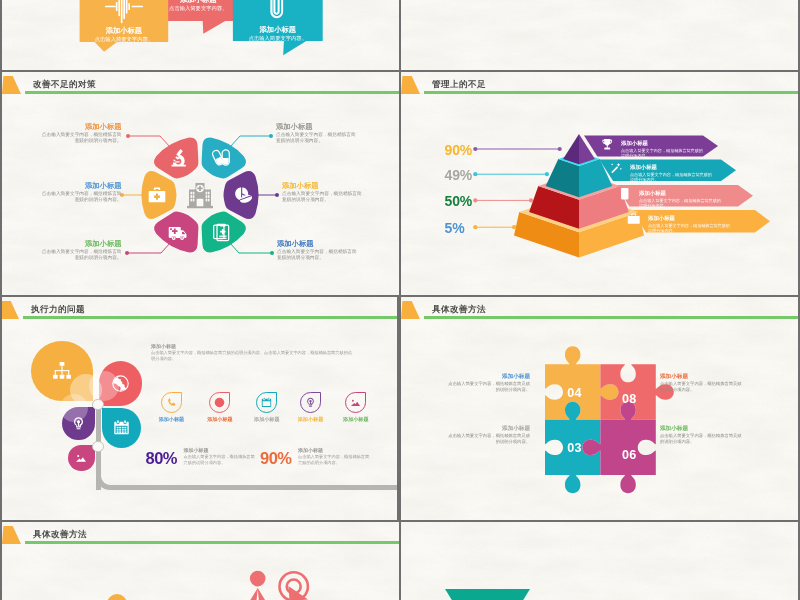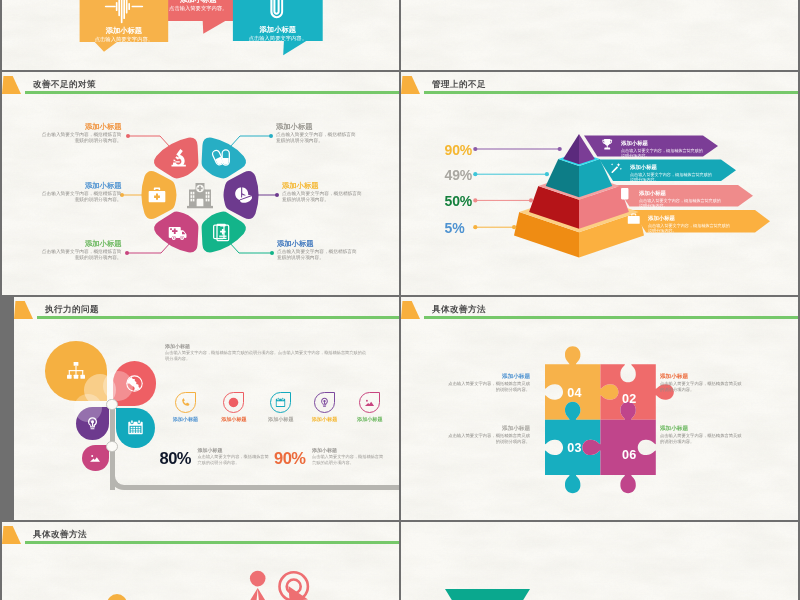--- a/index.html
+++ b/index.html
@@ -354,21 +354,21 @@
         <div class="band-txt" style="left:247px;top:143px">
           <div class="bt">添加小标题</div>
           <div class="bp">点击输入简要文字内容，概括精炼言简意赅的说明分项内容。</div>
         </div>
         <div class="pct" style="left:43.6px;top:70.8px;color:#f5b731">90%</div>
         <div class="pct" style="left:43.6px;top:96.0px;color:#a9a7a1">49%</div>
         <div class="pct" style="left:43.6px;top:122.2px;color:#15803d">50%</div>
         <div class="pct" style="left:43.6px;top:149.0px;color:#4f93d1">5%</div>
       </div>
     </div>
-    <div class="slide" id="s-tree" style="left:14px;top:297px">
+    <div class="slide" id="s-tree" style="left:0;top:297px">
       <div class="paper"></div>
       <div class="paper2"></div>
       <div class="inner">
         <div class="hdr">
           <div class="hdr-trap"></div>
           <div class="hdr-title">执行力的问题</div>
           <div class="hdr-rule"></div>
         </div>
         <div class="stem" style="left:95.5px;top:107px;width:5px;height:86px;background:#b6b5b0"></div>
         <div style="position:absolute;left:95.5px;top:179px;width:120px;height:14px;border-left:5px solid #b6b5b0;border-bottom:5px solid #b6b5b0;border-bottom-left-radius:14px;box-sizing:border-box"></div>
@@ -500,21 +500,21 @@
         <div class="minilbl" style="left:287.5px;top:118.5px;color:#f5b731">添加小标题</div>
         <div style="position:absolute;left:345.2px;top:95.30000000000001px;width:21.2px;height:21.2px;border:1.2px solid #c8457f;border-radius:50% 0 50% 50%;box-sizing:border-box">
           <svg style="position:absolute;left:4.1px;top:4.1px" width="11" height="11" viewBox="0 0 24 24" fill="#c8457f">
             <g>
 <path d="M2.0 19.6h20l-6.4-9.0-4.0 5.2-2.4-2.8z"></path>
 <circle cx="6.4" cy="8.2" r="2.0"></circle>
 </g>
           </svg>
         </div>
         <div class="minilbl" style="left:332.8px;top:118.5px;color:#6cb860">添加小标题</div>
-        <div class="bignum" style="left:145.5px;top:153.5px;color:#0f172a">80%</div>
+        <div class="bignum" style="left:145.5px;top:153.5px;color:#4c1d95">80%</div>
         <div class="numtxt" style="left:183.5px;top:149.5px">
           <div class="t">添加小标题</div>
           <div class="p">点击输入简要文字内容，概括精炼言简意赅的说明分项内容。</div>
         </div>
         <div class="bignum" style="left:260px;top:153.5px;color:#ec6b3c">90%</div>
         <div class="numtxt" style="left:298px;top:149.5px">
           <div class="t">添加小标题</div>
           <div class="p">点击输入简要文字内容，概括精炼言简意赅的说明分项内容。</div>
         </div>
       </div>
@@ -528,21 +528,21 @@
           <div class="hdr-title">具体改善方法</div>
           <div class="hdr-rule"></div>
         </div>
         <svg class="abs" width="397" height="223" viewBox="0 0 397 223">
           <path d="M144.00,67.30L168.54,67.30C168.54,65.36 163.61,64.04 164.00,56.96C164.00,52.70 167.45,49.26 171.70,49.26C175.95,49.26 179.40,52.70 179.40,56.96C179.79,64.04 174.86,65.36 174.86,67.30L199.40,67.30L199.40,91.84C201.34,91.84 202.66,86.91 209.74,87.30C214.00,87.30 217.44,90.75 217.44,95.00C217.44,99.25 214.00,102.70 209.74,102.70C202.66,103.09 201.34,98.16 199.40,98.16L199.40,122.70L174.86,122.70C174.86,120.76 179.79,119.44 179.40,112.36C179.40,108.10 175.95,104.66 171.70,104.66C167.45,104.66 164.00,108.10 164.00,112.36C163.61,119.44 168.54,120.76 168.54,122.70L144.00,122.70L144.00,98.16C145.94,98.16 147.26,103.09 154.34,102.70C158.60,102.70 162.04,99.25 162.04,95.00C162.04,90.75 158.60,87.30 154.34,87.30C147.26,86.91 145.94,91.84 144.00,91.84L144.00,67.30Z" fill="#f7b24a"></path>
           <path d="M199.40,67.30L223.94,67.30C223.94,69.24 219.01,70.56 219.40,77.64C219.40,81.90 222.85,85.34 227.10,85.34C231.35,85.34 234.80,81.90 234.80,77.64C235.19,70.56 230.26,69.24 230.26,67.30L254.80,67.30L254.80,91.84C256.74,91.84 258.06,86.91 265.14,87.30C269.40,87.30 272.84,90.75 272.84,95.00C272.84,99.25 269.40,102.70 265.14,102.70C258.06,103.09 256.74,98.16 254.80,98.16L254.80,122.70L230.26,122.70C230.26,120.76 235.19,119.44 234.80,112.36C234.80,108.10 231.35,104.66 227.10,104.66C222.85,104.66 219.40,108.10 219.40,112.36C219.01,119.44 223.94,120.76 223.94,122.70L199.40,122.70L199.40,98.16C201.34,98.16 202.66,103.09 209.74,102.70C214.00,102.70 217.44,99.25 217.44,95.00C217.44,90.75 214.00,87.30 209.74,87.30C202.66,86.91 201.34,91.84 199.40,91.84L199.40,67.30Z" fill="#ef6b6b"></path>
           <path d="M144.00,122.70L168.54,122.70C168.54,120.76 163.61,119.44 164.00,112.36C164.00,108.10 167.45,104.66 171.70,104.66C175.95,104.66 179.40,108.10 179.40,112.36C179.79,119.44 174.86,120.76 174.86,122.70L199.40,122.70L199.40,147.24C197.46,147.24 196.14,142.31 189.06,142.70C184.80,142.70 181.36,146.15 181.36,150.40C181.36,154.65 184.80,158.10 189.06,158.10C196.14,158.49 197.46,153.56 199.40,153.56L199.40,178.10L174.86,178.10C174.86,180.04 179.79,181.36 179.40,188.44C179.40,192.70 175.95,196.14 171.70,196.14C167.45,196.14 164.00,192.70 164.00,188.44C163.61,181.36 168.54,180.04 168.54,178.10L144.00,178.10L144.00,153.56C145.94,153.56 147.26,158.49 154.34,158.10C158.60,158.10 162.04,154.65 162.04,150.40C162.04,146.15 158.60,142.70 154.34,142.70C147.26,142.31 145.94,147.24 144.00,147.24L144.00,122.70Z" fill="#17aec0"></path>
           <path d="M199.40,122.70L223.94,122.70C223.94,120.76 219.01,119.44 219.40,112.36C219.40,108.10 222.85,104.66 227.10,104.66C231.35,104.66 234.80,108.10 234.80,112.36C235.19,119.44 230.26,120.76 230.26,122.70L254.80,122.70L254.80,147.24C252.86,147.24 251.54,142.31 244.46,142.70C240.20,142.70 236.76,146.15 236.76,150.40C236.76,154.65 240.20,158.10 244.46,158.10C251.54,158.49 252.86,153.56 254.80,153.56L254.80,178.10L230.26,178.10C230.26,180.04 235.19,181.36 234.80,188.44C234.80,192.70 231.35,196.14 227.10,196.14C222.85,196.14 219.40,192.70 219.40,188.44C219.01,181.36 223.94,180.04 223.94,178.10L199.40,178.10L199.40,153.56C197.46,153.56 196.14,158.49 189.06,158.10C184.80,158.10 181.36,154.65 181.36,150.40C181.36,146.15 184.80,142.70 189.06,142.70C196.14,142.31 197.46,147.24 199.40,147.24L199.40,122.70Z" fill="#c0458b"></path>
         </svg>
         <div class="puznum" style="left:166.20000000000005px;top:89.5px">04</div>
-        <div class="puznum" style="left:221.0px;top:96.0px">02</div>
+        <div class="puznum" style="left:221.0px;top:96.0px">08</div>
         <div class="puznum" style="left:166.20000000000005px;top:144.5px">03</div>
         <div class="puznum" style="left:221.0px;top:151.5px">06</div>
         <div class="ptxt r" style="left:45px;top:75px">
           <div class="t" style="color:#4f93d1">添加小标题</div>
           <div class="p">点击输入简要文字内容，概括精炼言简意赅的说明分项内容。</div>
         </div>
         <div class="ptxt l" style="left:259px;top:75px">
           <div class="t" style="color:#ec6b3c">添加小标题</div>
           <div class="p">点击输入简要文字内容，概括精炼言简意赅的说明分项内容。</div>
         </div>

